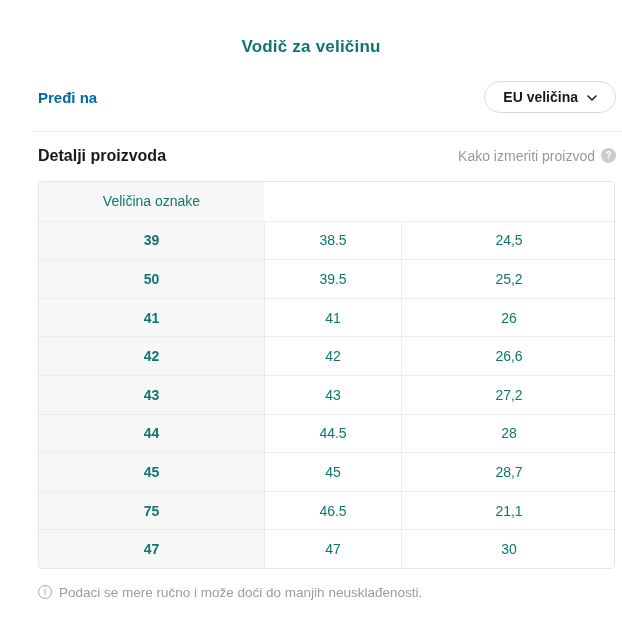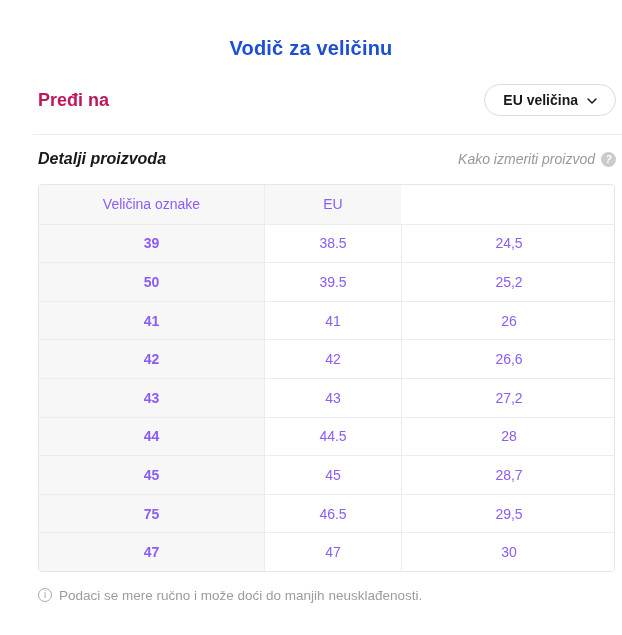--- a/index.html
+++ b/index.html
@@ -7,71 +7,70 @@
   body {
     width: 622px; height: 635px; overflow: hidden;
     font-family: "Liberation Sans", "DejaVu Sans", sans-serif;
     color: #1a1a1a;
   }
   .modal { position: relative; width: 622px; height: 635px; background: #fff; }
 
   .title {
     padding-top: 37px;
     text-align: center;
-    font-size: 20px;
+    font-size: 17px;
     font-weight: 700;
-    color: #1d4ed8;
+    color: #0f766e;
     letter-spacing: 0.2px;
   }
 
   .jump-row {
     display: flex; align-items: center; justify-content: space-between;
     margin: 24px 6px 0 38px; height: 32px;
   }
-  .jump-label { font-size: 18px; font-weight: 700; color: #be185d; }
+  .jump-label { font-size: 15px; font-weight: 700; color: #0369a1; }
   .pills { display: flex; }
   .pill {
     display: inline-flex; align-items: center; justify-content: center; gap: 9px;
     height: 32px; padding: 0 18px;
     border: 1px solid #dcdcdc; border-radius: 16px;
     background: #fff; cursor: pointer;
     font-family: inherit; font-size: 14px; font-weight: 600; color: #191919;
   }
   .pill svg { display: block; margin-top: 1px; }
 
   .divider { border: none; border-top: 1px solid #ececec; margin: 18px 0 0 33px; }
 
   .details-row {
     display: flex; align-items: center; justify-content: space-between;
     margin: 15px 6px 0 38px;
-    font-style: italic;
   }
   .section-heading { font-size: 16px; font-weight: 700; color: #191919; }
   .help-link {
-    display: inline-flex; align-items: flex-end; gap: 6px;
+    display: inline-flex; align-items: flex-start; gap: 6px;
     font-size: 14px; color: #999; text-decoration: none; cursor: pointer;
   }
   .help-icon {
     display: inline-flex; align-items: center; justify-content: center;
     width: 15px; height: 15px; border-radius: 50%;
     background: #cbcbcb; color: #fff;
     font-size: 10px; font-weight: 700; line-height: 1;
   }
 
   .size-table {
     margin: 16px 0 0 38px; width: 577px;
     border: 1px solid #e5e5e5; border-radius: 4px;
     overflow: hidden; font-size: 14px; background: #fff;
   }
   .t-row { display: grid; grid-template-columns: 225px 137px 215px; }
   .t-cell {
     display: flex; align-items: center; justify-content: center;
     height: 38.6px;
     border-top: 1px solid #ececec; border-left: 1px solid #ececec;
-    color: #8b5cf6; background: #fff;
+    color: #0f766e; background: #fff;
   }
   .t-row .t-cell:first-child { border-left: none; }
   .t-row:first-child .t-cell { border-top: none; }
   .t-head .t-cell { background: #f7f7f8; font-weight: 400; }
   .t-cell.label { background: #f7f7f8; font-weight: 700; }
 
   .footer-note {
     display: flex; align-items: center; gap: 7px;
     margin: 16px 0 0 38px;
     color: #9c9c9c; font-size: 13.5px;
@@ -111,21 +110,20 @@
     <h2 class="section-heading">Detalji proizvoda</h2>
     <a class="help-link">
       <span>Kako izmeriti proizvod</span>
       <span class="help-icon">?</span>
     </a>
   </div>
 
   <div class="size-table">
       <div class="t-row t-head">
         <div class="t-cell">Veličina oznake</div>
-        <div class="t-cell">EU</div>
       </div>
       <div class="t-row">
         <div class="t-cell label">39</div>
         <div class="t-cell">38.5</div>
         <div class="t-cell">24,5</div>
       </div>
       <div class="t-row">
         <div class="t-cell label">50</div>
         <div class="t-cell">39.5</div>
         <div class="t-cell">25,2</div>
@@ -151,21 +149,21 @@
         <div class="t-cell">28</div>
       </div>
       <div class="t-row">
         <div class="t-cell label">45</div>
         <div class="t-cell">45</div>
         <div class="t-cell">28,7</div>
       </div>
       <div class="t-row">
         <div class="t-cell label">75</div>
         <div class="t-cell">46.5</div>
-        <div class="t-cell">29,5</div>
+        <div class="t-cell">21,1</div>
       </div>
       <div class="t-row">
         <div class="t-cell label">47</div>
         <div class="t-cell">47</div>
         <div class="t-cell">30</div>
       </div>
     </div>
 
   <div class="footer-note">
     <span class="info-icon">i</span>

